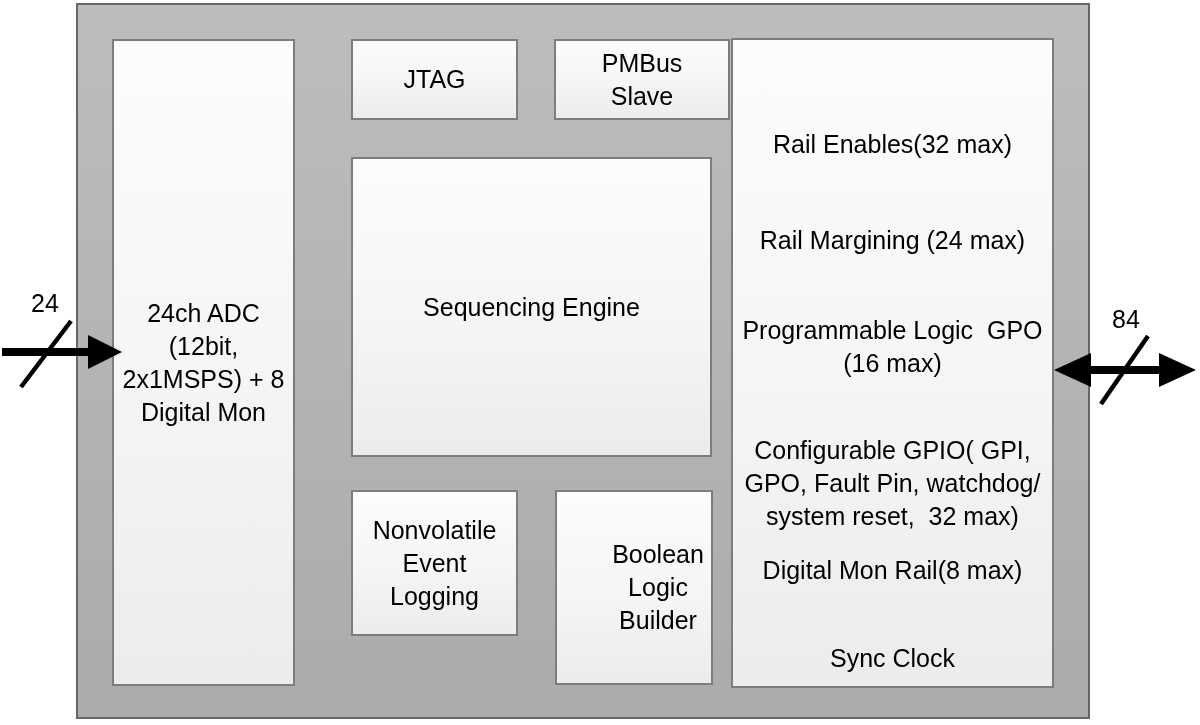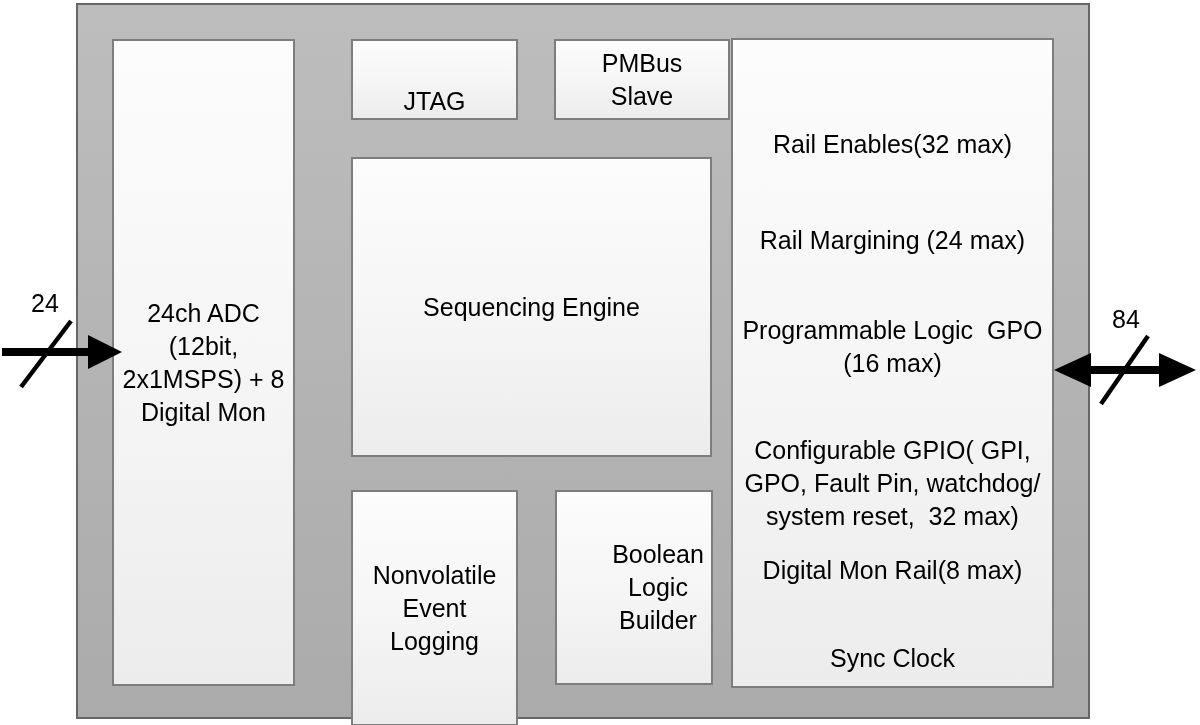--- a/index.html
+++ b/index.html
@@ -39,21 +39,21 @@
     line-height: 33px;
   }
   .block .lbl {
     white-space: pre-wrap;
   }
   
   .b-adc     { left: 110px; top: 37px;  width: 183px; height: 647px; }
   .b-jtag    { left: 349px; top: 37px;  width: 167px; height: 81px;  }
   .b-pmbus   { left: 552px; top: 37px;  width: 176px; height: 81px;  }
   .b-seq     { left: 349px; top: 155px; width: 361px; height: 300px; }
-  .b-nonvol  { left: 349px; top: 488px; width: 167px; height: 236px; }
+  .b-nonvol  { left: 349px; top: 488px; width: 167px; height: 146px; }
   .b-bool    { left: 553px; top: 488px; width: 158px; height: 195px; }
   .b-dio     { left: 729px; top: 36px;  width: 323px; height: 650px; display: block; }
   .dio-item {
     position: absolute;
     left: 0;
     width: 100%;
     text-align: center;
     white-space: pre-wrap;
     font-size: 25px;
     line-height: 33px;
@@ -86,21 +86,21 @@
 <div class="page">
 
   <div class="chip">
 
     <div class="block b-adc" style="left:34px;top:34px;">
       <span class="lbl">24ch ADC  (12bit,
 2x1MSPS) + 8
 Digital Mon</span>
     </div>
 
-    <div class="block b-jtag" style="left:273px;top:34px;align-items:flex-end;">
+    <div class="block b-jtag" style="left:273px;top:34px;">
       <span class="lbl">JTAG</span>
     </div>
 
     <div class="block b-pmbus" style="left:476px;top:34px;">
       <span class="lbl">PMBus
 Slave</span>
     </div>
 
     <div class="block b-seq" style="left:273px;top:152px;">
       <span class="lbl">Sequencing Engine</span>

